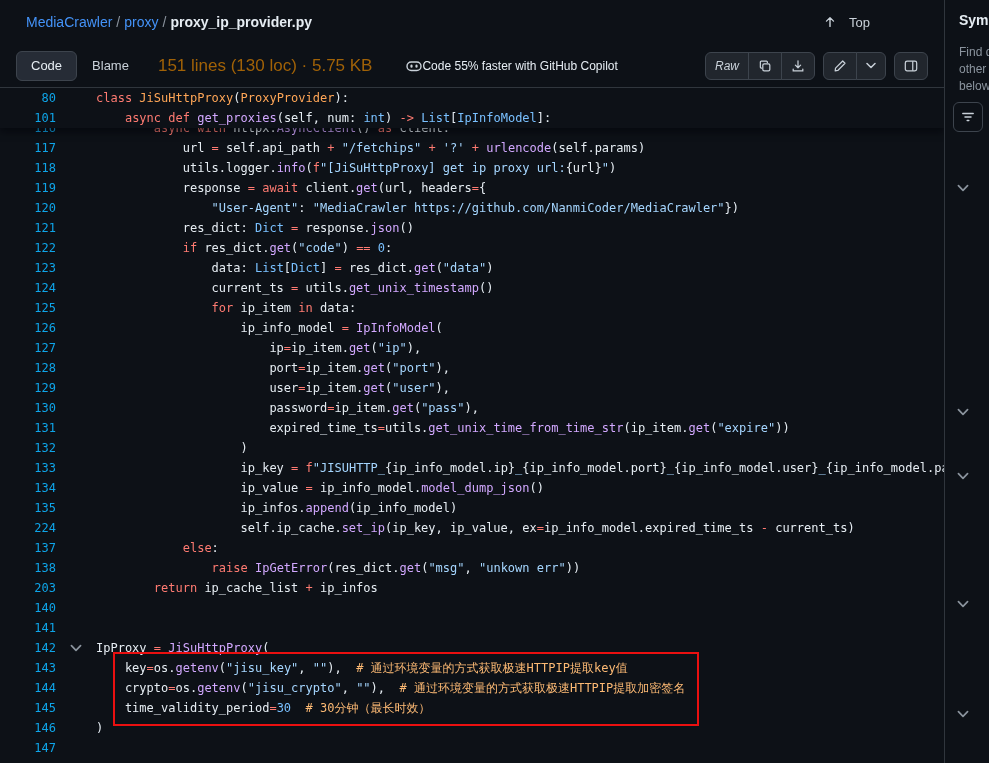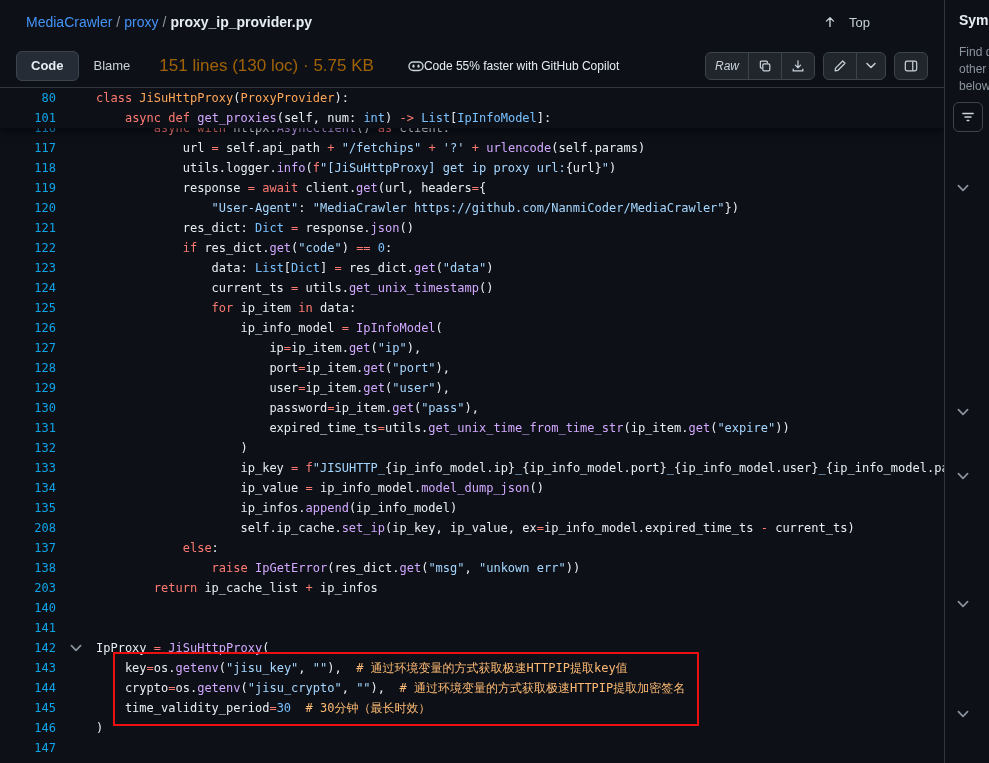--- a/index.html
+++ b/index.html
@@ -14,21 +14,21 @@
   .crumb-sep{color:#8b949e;padding:0 4px;}
   .crumb-file{color:#e6edf3;font-weight:600;}
   .top-btn{margin-left:auto;display:flex;align-items:center;gap:12px;color:#c9d1d9;font-size:13px;cursor:pointer;padding-right:58px;}
 
   
   .toolbar{position:absolute;top:44px;left:0;width:944px;height:44px;border-bottom:1px solid #30363d;
            display:flex;align-items:center;padding:0 16px;box-sizing:border-box;}
   .seg{display:flex;align-items:center;}
   .seg-btn{height:28px;padding:0 14px;font-size:13px;color:#c9d1d9;display:flex;align-items:center;
            border-radius:6px;border:1px solid transparent;cursor:pointer;}
-  .seg-btn.active{background:#262c36;border-color:#3d444d;color:#e6edf3;font-weight:700;}
+  .seg-btn.active{background:#262c36;border-color:#3d444d;color:#e6edf3;font-weight:400;}
   .file-info{color:#a16207;font-size:17px;margin-left:14px;white-space:nowrap;}
   .copilot{display:flex;align-items:center;gap:0;margin-left:34px;color:#e6edf3;font-size:12px;white-space:nowrap;cursor:pointer;}
   .toolbar-right{margin-left:auto;display:flex;align-items:center;gap:8px;font-style:italic;}
   .btn-group{display:flex;}
   .tb-btn{height:28px;min-width:30px;padding:0 9px;background:#21262d;border:1px solid #3d444d;
           display:flex;align-items:center;justify-content:center;color:#c9d1d9;font-size:12px;
           box-sizing:border-box;cursor:pointer;}
   .btn-group .tb-btn{border-radius:0;margin-left:-1px;}
   .btn-group .tb-btn:first-child{border-radius:6px 0 0 6px;margin-left:0;}
   .btn-group .tb-btn:last-child{border-radius:0 6px 6px 0;}
@@ -240,21 +240,21 @@
           <span class="ln">134</span>
           <span class="fold"></span>
           <span class="lc"><span class="tk-p">                    ip_value </span><span class="tk-k">=</span><span class="tk-p"> ip_info_model.</span><span class="tk-f">model_dump_json</span><span class="tk-p">()</span></span>
         </div>
         <div class="code-line">
           <span class="ln">135</span>
           <span class="fold"></span>
           <span class="lc"><span class="tk-p">                    ip_infos.</span><span class="tk-f">append</span><span class="tk-p">(ip_info_model)</span></span>
         </div>
         <div class="code-line">
-          <span class="ln">208</span>
+          <span class="ln">224</span>
           <span class="fold"></span>
           <span class="lc"><span class="tk-p">                    self.ip_cache.</span><span class="tk-f">set_ip</span><span class="tk-p">(ip_key, ip_value, ex</span><span class="tk-k">=</span><span class="tk-p">ip_info_model.expired_time_ts </span><span class="tk-k">-</span><span class="tk-p"> current_ts)</span></span>
         </div>
         <div class="code-line">
           <span class="ln">137</span>
           <span class="fold"></span>
           <span class="lc"><span class="tk-p">            </span><span class="tk-k">else</span><span class="tk-p">:</span></span>
         </div>
         <div class="code-line">
           <span class="ln">138</span>

